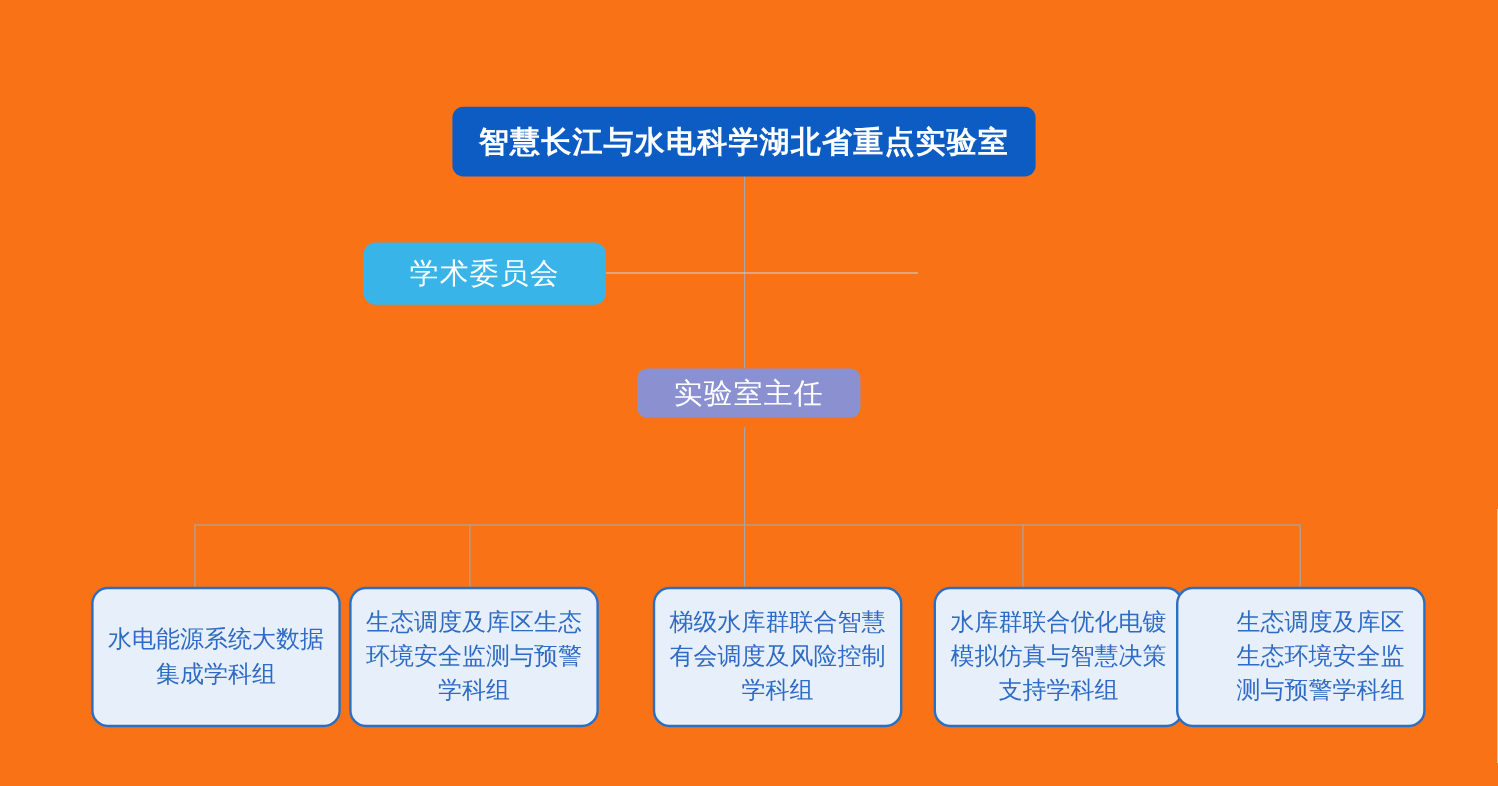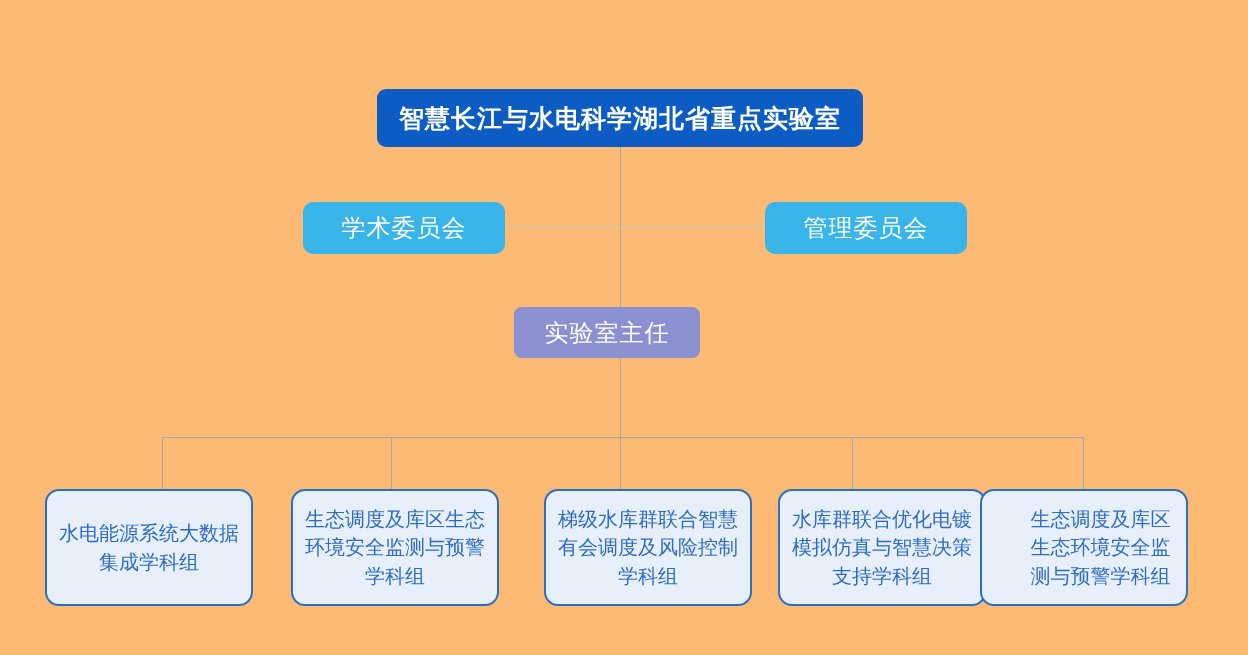--- a/index.html
+++ b/index.html
@@ -5,21 +5,21 @@
   html, body {
     margin: 0;
     padding: 0;
     background: #ffffff;
     font-family: "Liberation Sans", "DejaVu Sans", sans-serif;
   }
   .canvas {
     position: relative;
     width: 1248px;
     height: 655px;
-    background: #fdba74;
+    background: #f97316;
     overflow: hidden;
   }
   .node {
     position: absolute;
     display: flex;
     align-items: center;
     justify-content: center;
     text-align: center;
     box-sizing: border-box;
   }
@@ -38,40 +38,40 @@
     width: 202px; height: 52px;
     background: #38b4e8;
     border-radius: 10px;
     color: #ffffff;
     font-size: 24px;
     letter-spacing: 1px;
   }
   .node-committee.left  { left: 303px; }
   .node-committee.right { left: 765px; }
   .node-director {
-    left: 514px; top: 307px;
-    width: 186px; height: 51px;
+    left: 531px; top: 307px;
+    width: 186px; height: 41px;
     background: #8b90d1;
     border-radius: 8px;
     color: #ffffff;
     font-size: 24px;
     letter-spacing: 1px;
   }
   .node-group {
     top: 489px;
     width: 208px; height: 117px;
     background: #e7f0fa;
     border: 2px solid #2b6fc4;
     border-radius: 14px;
     color: #2f6bc4;
     font-size: 20px;
     line-height: 1.42;
     padding: 0 11px;
   }
-  .g1 { left: 45px; }
+  .g1 { left: 76px; }
   .g2 { left: 291px; }
   .g3 { left: 520px; margin-left: 24px; }
   .g4 { left: 750px; margin-left: 28px; }
   .g5 { left: 980px; padding-left: 44px; }
 
   .line {
     position: absolute;
     background: #a6a6a6;
   }
   .line.light { background: #c9c9c9; }
@@ -103,21 +103,20 @@
   <div class="line drop d1"></div>
   <div class="line drop d2"></div>
   <div class="line drop d3"></div>
   <div class="line drop d4"></div>
   <div class="line drop d5"></div>
 
   <div class="node node-root">智慧长江与水电科学湖北省重点实验室</div>
 
   <div class="node node-committee left">学术委员会</div>
 
-  <div class="node node-committee right">管理委员会</div>
 
   <div class="node node-director">实验室主任</div>
 
   <div class="node node-group g1">水电能源系统大数据集成学科组</div>
 
   <div class="node node-group g2">生态调度及库区生态环境安全监测与预警学科组</div>
 
   <div class="node node-group g3">梯级水库群联合智慧有会调度及风险控制学科组</div>
 
   <div class="node node-group g4">水库群联合优化电镀模拟仿真与智慧决策支持学科组</div>

